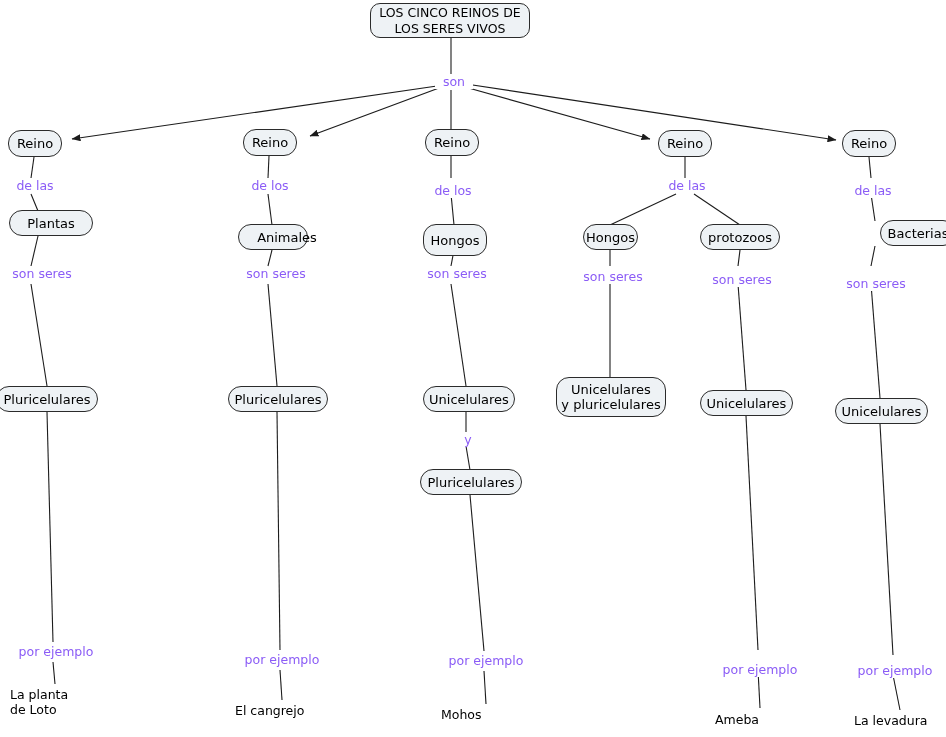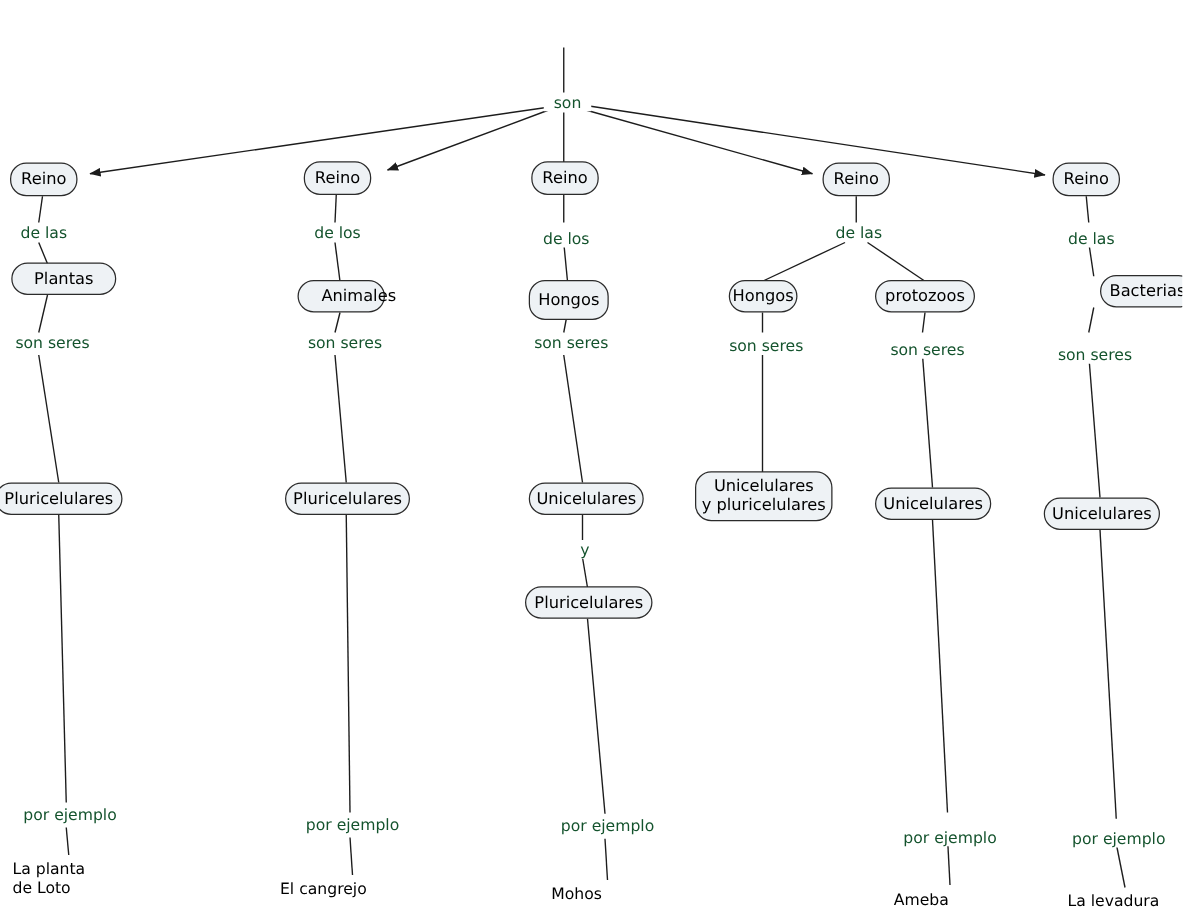--- a/index.html
+++ b/index.html
@@ -43,21 +43,21 @@
   }
   .node.title {
     font-size: 12.5px;
     line-height: 16px;
     border-radius: 10px;
   }
   .linklabel {
     position: absolute;
     font-size: 12.5px;
     line-height: 14px;
-    color: #14532d;
+    color: #8b5cf6;
     text-align: center;
     white-space: pre;
     background: #ffffff;
     z-index: 4;
     padding: 0 2px;
   }
   .leaf {
     position: absolute;
     font-size: 12.5px;
     line-height: 15px;
@@ -124,20 +124,22 @@
 
       <line x1="869" y1="157" x2="871" y2="178"></line>
       <line x1="871" y1="194" x2="875" y2="221"></line>
       <line x1="875" y1="246" x2="871" y2="266"></line>
       <line x1="871" y1="284" x2="880" y2="398"></line>
       <line x1="880" y1="424" x2="893" y2="655"></line>
       <line x1="893" y1="675" x2="900" y2="710"></line>
     </g>
   </svg>
 
+  <div class="node title" style="left:370px; top:3px; width:160px; height:35px;">LOS CINCO REINOS DE
+LOS SERES VIVOS</div>
 
   <div class="linklabel" style="left:435px; top:75px; width:34px;">son</div>
 
   <div class="node" style="left:8px; top:130px; width:54px; height:27px;">Reino</div>
   <div class="node" style="left:243px; top:129px; width:54px; height:27px;">Reino</div>
   <div class="node" style="left:425px; top:129px; width:54px; height:27px;">Reino</div>
   <div class="node" style="left:658px; top:130px; width:54px; height:27px;">Reino</div>
   <div class="node" style="left:842px; top:130px; width:54px; height:27px;">Reino</div>
 
   <div class="linklabel" style="left:8px; top:179px; width:50px;">de las</div>
@@ -172,18 +174,18 @@
   <div class="linklabel" style="left:455px; top:433px; width:22px;">y</div>
 
   <div class="linklabel" style="left:15px; top:645px; width:78px;">por ejemplo</div>
   <div class="linklabel" style="left:241px; top:653px; width:78px;">por ejemplo</div>
   <div class="linklabel" style="left:445px; top:654px; width:78px;">por ejemplo</div>
   <div class="linklabel" style="left:719px; top:663px; width:78px;">por ejemplo</div>
   <div class="linklabel" style="left:854px; top:664px; width:78px;">por ejemplo</div>
 
   <div class="leaf" style="left:10px; top:687px; width:92px;">La planta
 de Loto</div>
-  <div class="leaf" style="left:224px; top:703px; width:92px;">El cangrejo</div>
+  <div class="leaf" style="left:235px; top:703px; width:92px;">El cangrejo</div>
   <div class="leaf" style="left:441px; top:707px; width:92px;">Mohos</div>
   <div class="leaf" style="left:715px; top:712px; width:92px;">Ameba</div>
   <div class="leaf" style="left:854px; top:713px; width:92px;">La levadura</div>
 
 </div>
 
 </body></html>

